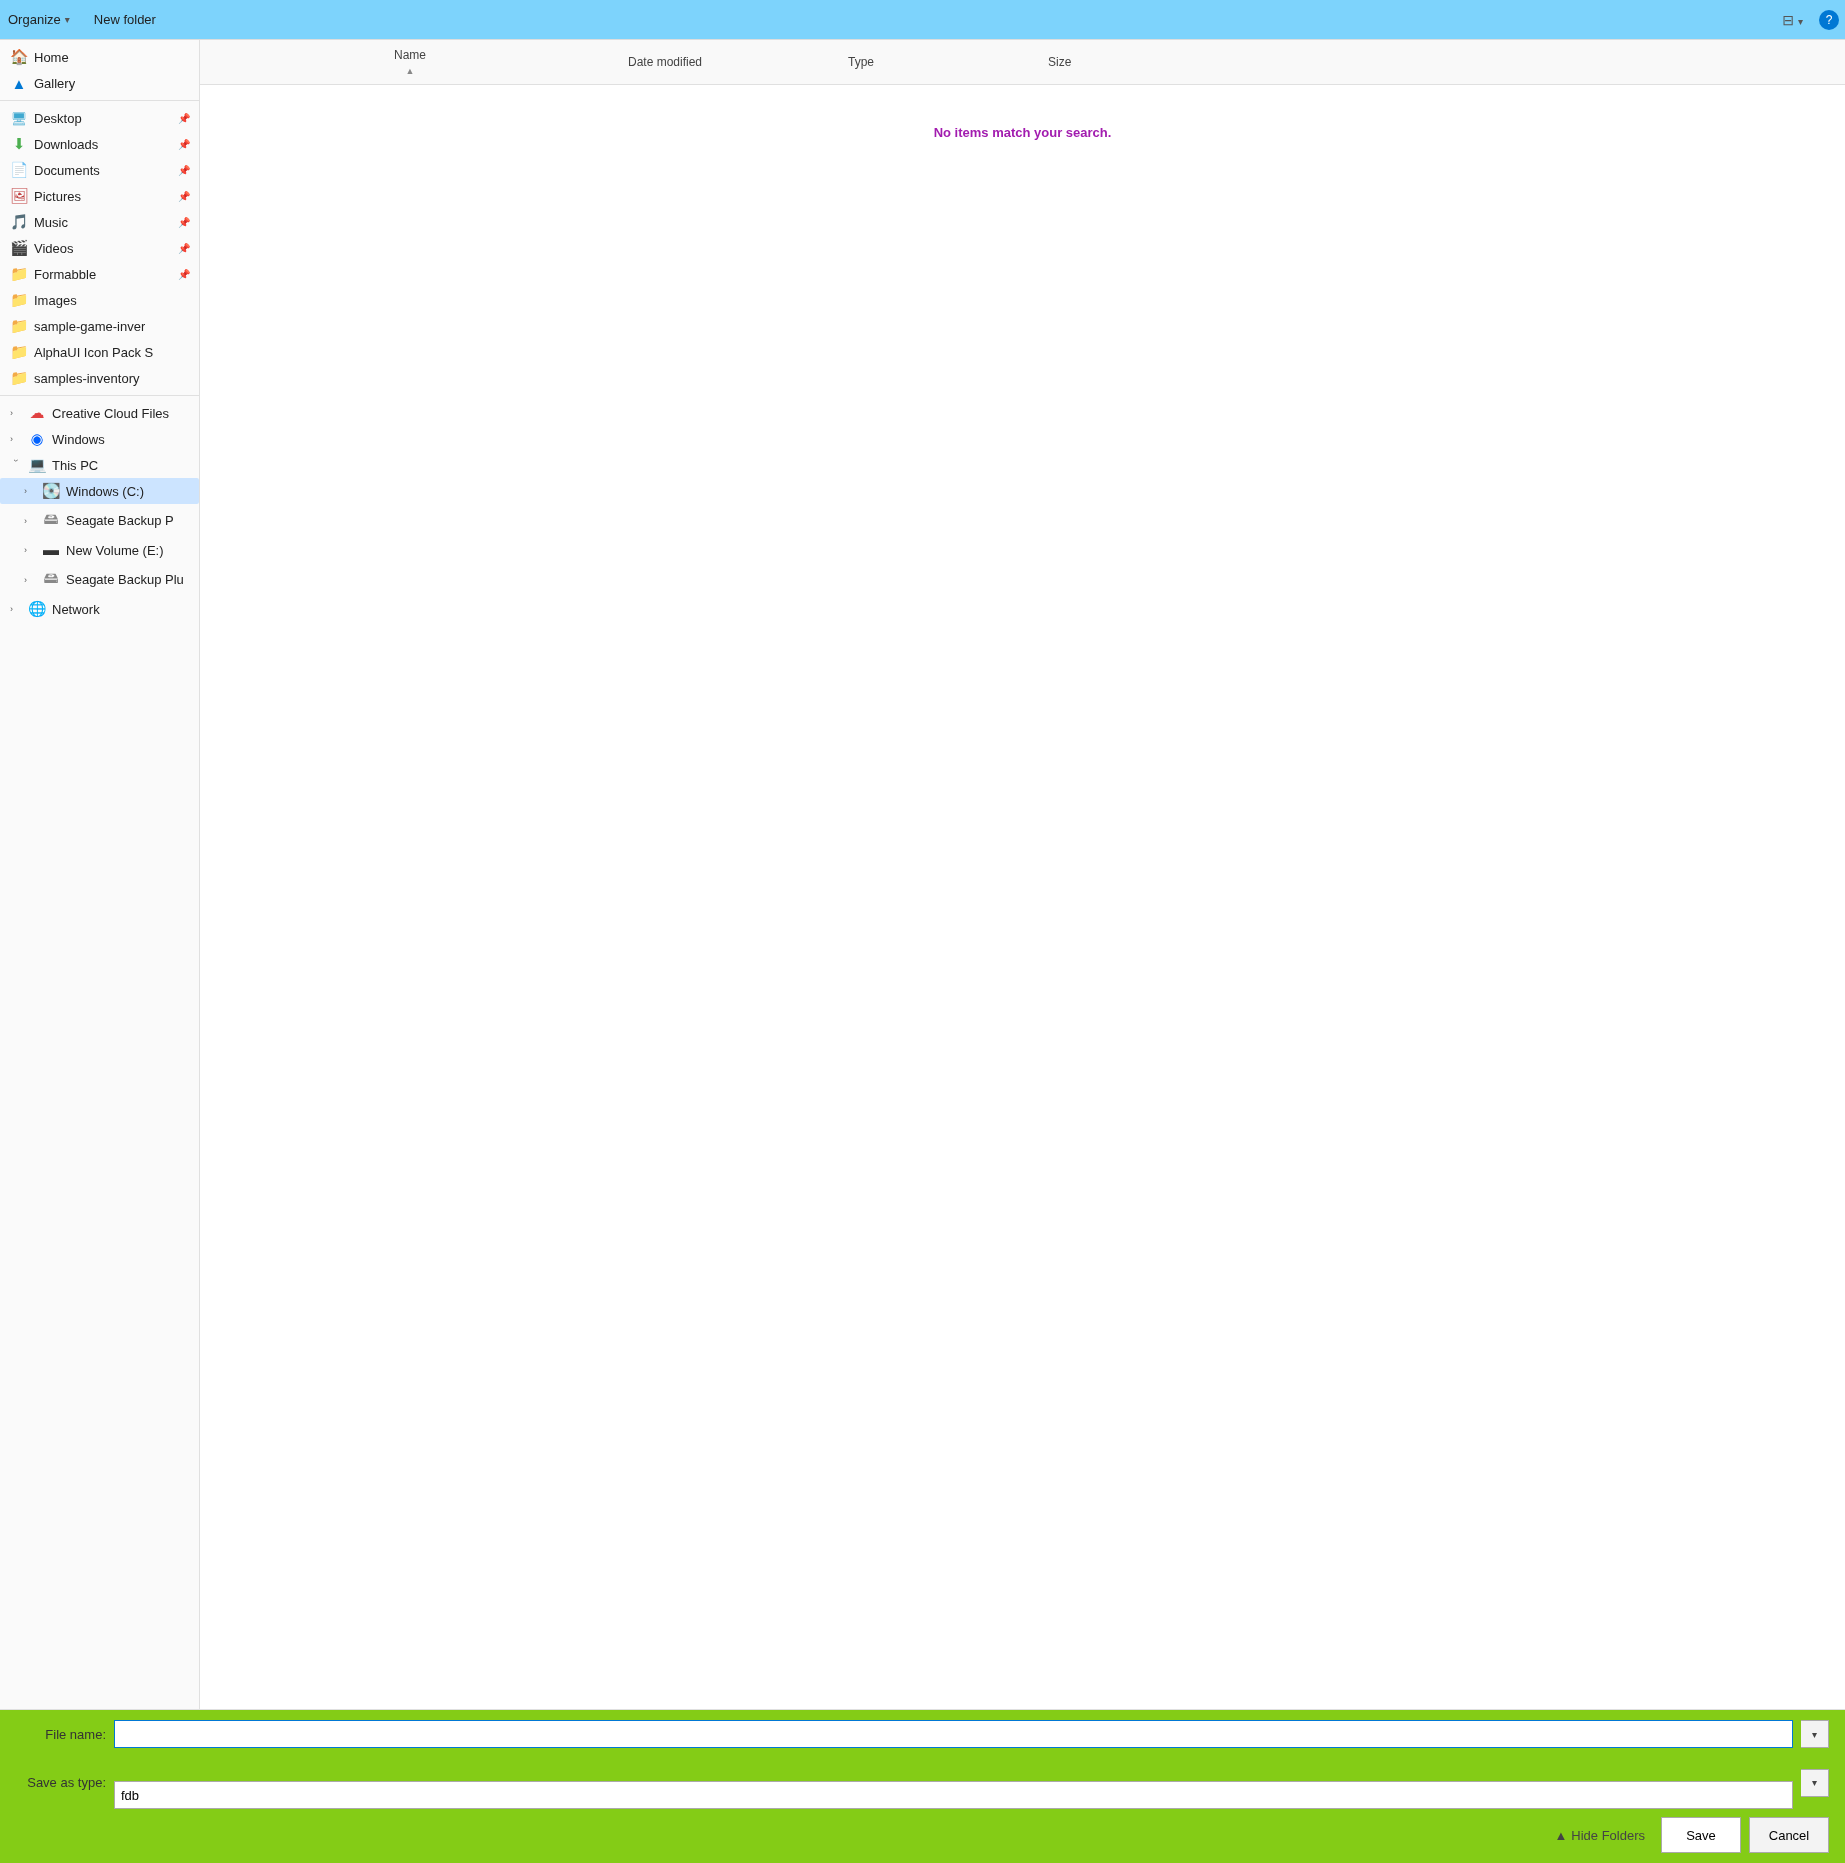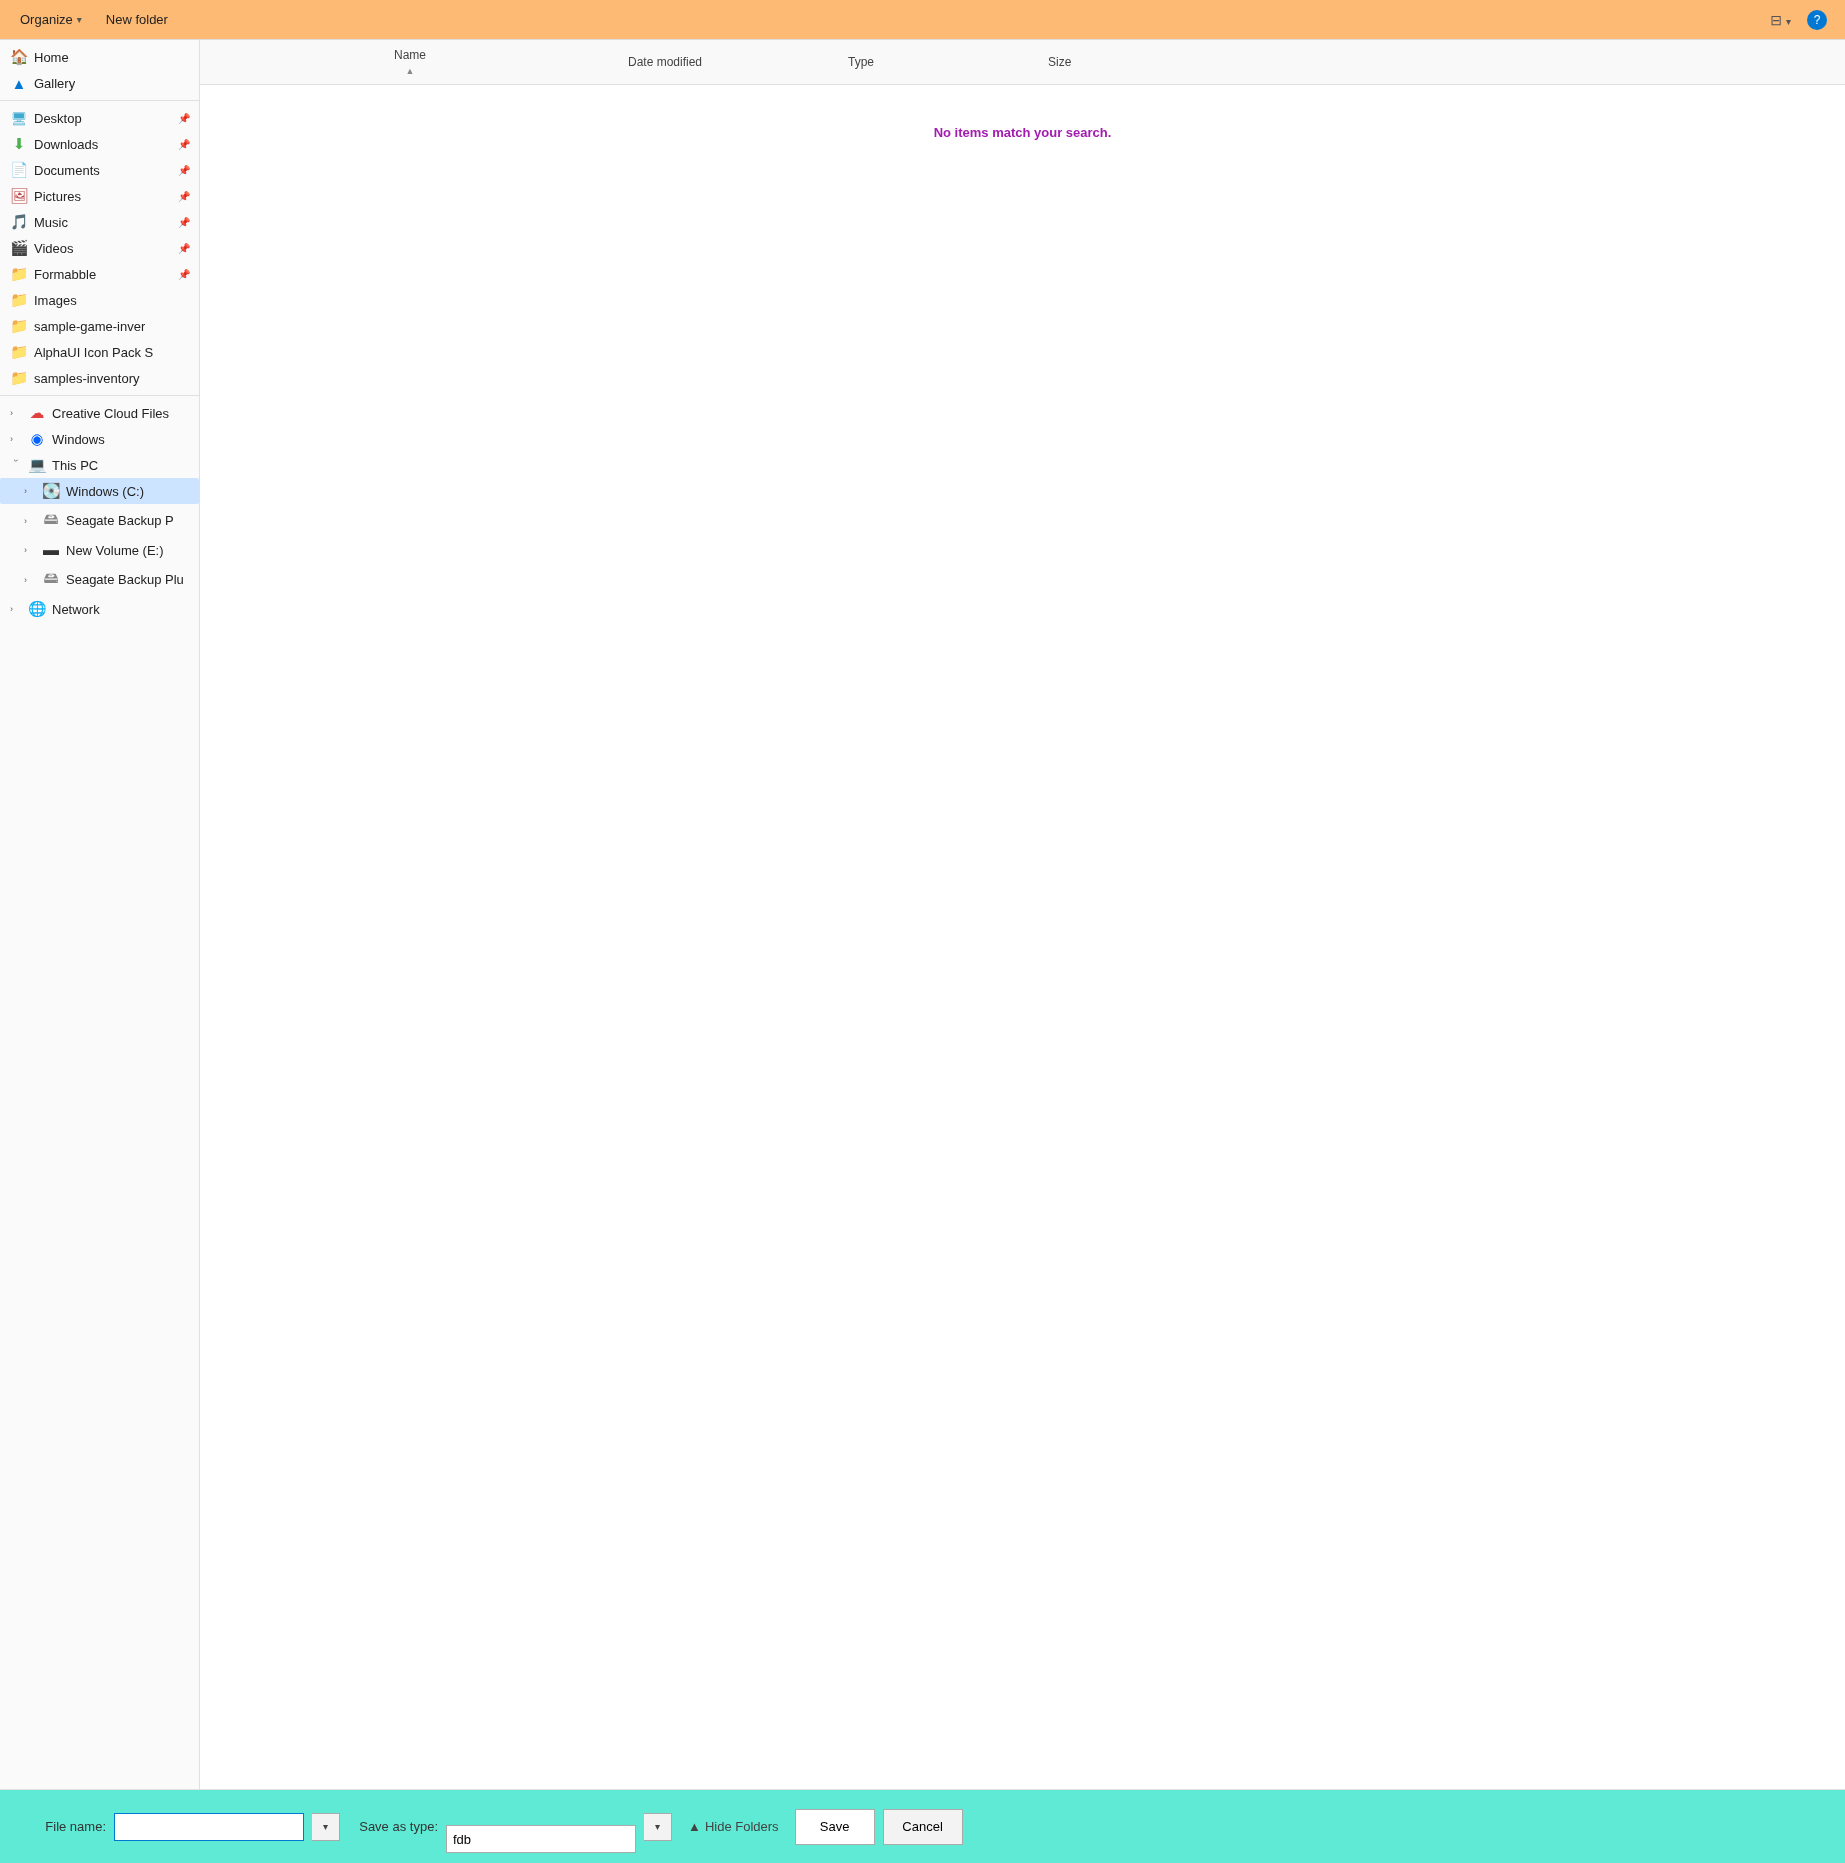--- a/index.html
+++ b/index.html
@@ -11,22 +11,22 @@
       height: 1863px;
       overflow: hidden;
       display: flex;
       flex-direction: column;
     }
 
     
     .toolbar {
       display: flex;
       align-items: center;
-      padding: 6px 12px;
-      background: #fdba74;
+      padding: 6px 0;
+      background: #7dd3fc;
       border-bottom: 1px solid #ddd;
       gap: 8px;
       height: 40px;
       flex-shrink: 0;
     }
     .toolbar-btn {
       display: flex;
       align-items: center;
       gap: 4px;
       padding: 4px 8px;
@@ -173,24 +173,24 @@
 
     .no-items-msg {
       color: #a21caf;
       font-size: 13px;
       font-weight: bold;
     }
 
     
     .bottom-bar {
       border-top: 1px solid #e0e0e0;
-      background: #5eead4;
+      background: #84cc16;
       padding: 10px 16px;
       display: flex;
-      flex-direction: row;
+      flex-direction: column;
       gap: 8px;
       flex-shrink: 0;
     }
 
     .bottom-row {
       display: flex;
       align-items: center;
       gap: 8px;
     }
 

